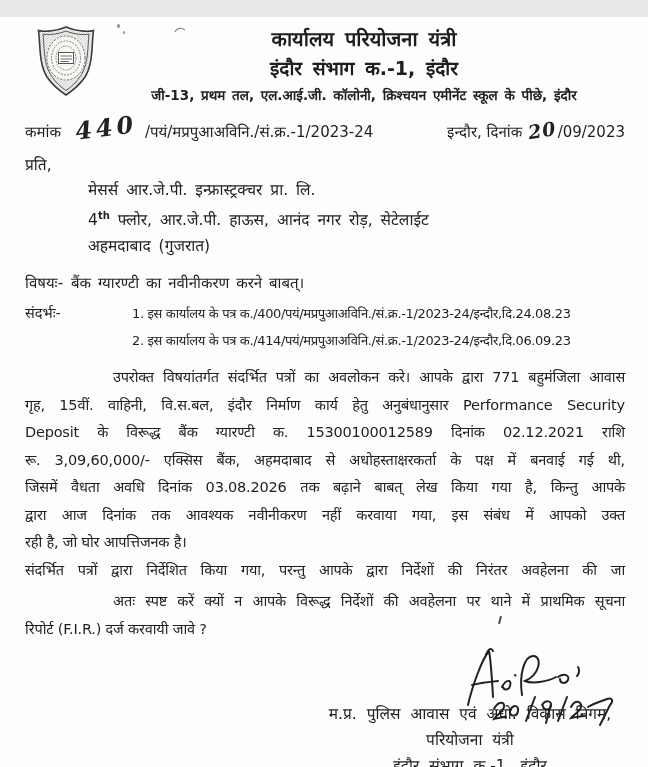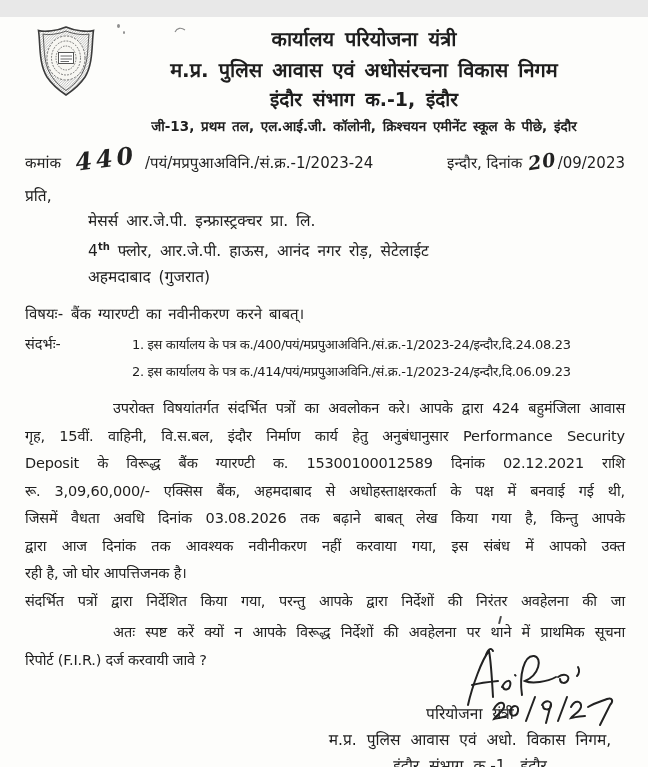--- a/index.html
+++ b/index.html
@@ -88,21 +88,20 @@
   <div class="artifact dot2"></div>
   <div class="artifact squig">
     <svg width="12" height="7" viewBox="0 0 12 7">
         <path d="M1,5 C3,1 7,0 11,3" stroke="#8a8a8a" stroke-width="1.1" fill="none"></path>
       </svg>
   </div>
   <div class="artifact tickmark"></div>
 
   <div class="letterhead">
     <div class="lh1">कार्यालय परियोजना यंत्री</div>
-    <div class="lh2">म.प्र. पुलिस आवास एवं अधोसंरचना विकास निगम</div>
     <div class="lh3">इंदौर संभाग क.-1, इंदौर</div>
     <div class="lh4">जी-13, प्रथम तल, एल.आई.जी. कॉलोनी, क्रिश्चयन एमीनेंट स्कूल के पीछे, इंदौर</div>
   </div>
 
   <div class="refline">
     <span>कमांक</span>
     <span class="hand hand-serial">440</span>
     <span>/पयं/मप्रपुआअविनि./सं.क्र.-1/2023-24</span>
     <span class="ref-right">इन्दौर, दिनांक</span>
     <span class="hand hand-day">20</span>
@@ -123,21 +122,21 @@
   <div class="refs">
     <span class="lbl">संदर्भः-</span>
     <span class="items">
       <div>1. इस कार्यालय के पत्र क./400/पयं/मप्रपुआअविनि./सं.क्र.-1/2023-24/इन्दौर,दि.24.08.23</div>
       <div>2. इस कार्यालय के पत्र क./414/पयं/मप्रपुआअविनि./सं.क्र.-1/2023-24/इन्दौर,दि.06.09.23</div>
     </span>
   </div>
 
   <div class="body-block">
     <div>
-      <div class="bline first">उपरोक्त विषयांतर्गत संदर्भित पत्रों का अवलोकन करे। आपके द्वारा 424 बहुमंजिला आवास</div>
+      <div class="bline first">उपरोक्त विषयांतर्गत संदर्भित पत्रों का अवलोकन करे। आपके द्वारा 771 बहुमंजिला आवास</div>
       <div class="bline">गृह, 15वीं. वाहिनी, वि.स.बल, इंदौर निर्माण कार्य हेतु अनुबंधानुसार Performance Security</div>
       <div class="bline">Deposit के विरूद्ध बैंक ग्यारण्टी क. 15300100012589 दिनांक 02.12.2021 राशि</div>
       <div class="bline">रू. 3,09,60,000/- एक्सिस बैंक, अहमदाबाद से अधोहस्ताक्षरकर्ता के पक्ष में बनवाई गई थी,</div>
       <div class="bline">जिसमें वैधता अवधि दिनांक 03.08.2026 तक बढ़ाने बाबत् लेख किया गया है, किन्तु आपके</div>
       <div class="bline">द्वारा आज दिनांक तक आवश्यक नवीनीकरण नहीं करवाया गया, इस संबंध में आपको उक्त</div>
       <div class="bline last">रही है, जो घोर आपत्तिजनक है।</div>
       <div class="bline">संदर्भित पत्रों द्वारा निर्देशित किया गया, परन्तु आपके द्वारा निर्देशों की निरंतर अवहेलना की जा</div>
     </div>
     <div class="para2">
       <div class="bline first">अतः स्पष्ट करें क्यों न आपके विरूद्ध निर्देशों की अवहेलना पर थाने में प्राथमिक सूचना</div>
@@ -159,18 +158,18 @@
       <path d="M58,66 C61,59 67,60 66,66 C65,72 58,72 58,67"></path>
       <path d="M74,76 L83,52"></path>
       <path d="M90,60 C94,54 100,56 99,61 C98,66 91,65 91,61 M99,59 L94,78"></path>
       <path d="M106,76 L115,52"></path>
       <path d="M119,62 C123,54 130,56 129,62 C128,67 121,70 119,73 C124,72 129,71 133,71"></path>
       <path d="M136,62 C142,58 150,56 155,54 C160,52 162,56 158,60 L148,80"></path>
     </svg>
   </div>
 
   <div class="signoff">
+    <div>म.प्र. पुलिस आवास एवं अधो. विकास निगम,</div>
     <div>परियोजना यंत्री</div>
-    <div>म.प्र. पुलिस आवास एवं अधो. विकास निगम,</div>
     <div>इंदौर संभाग क.-1, इंदौर</div>
   </div>
 
 </div>
 
 </body></html>

